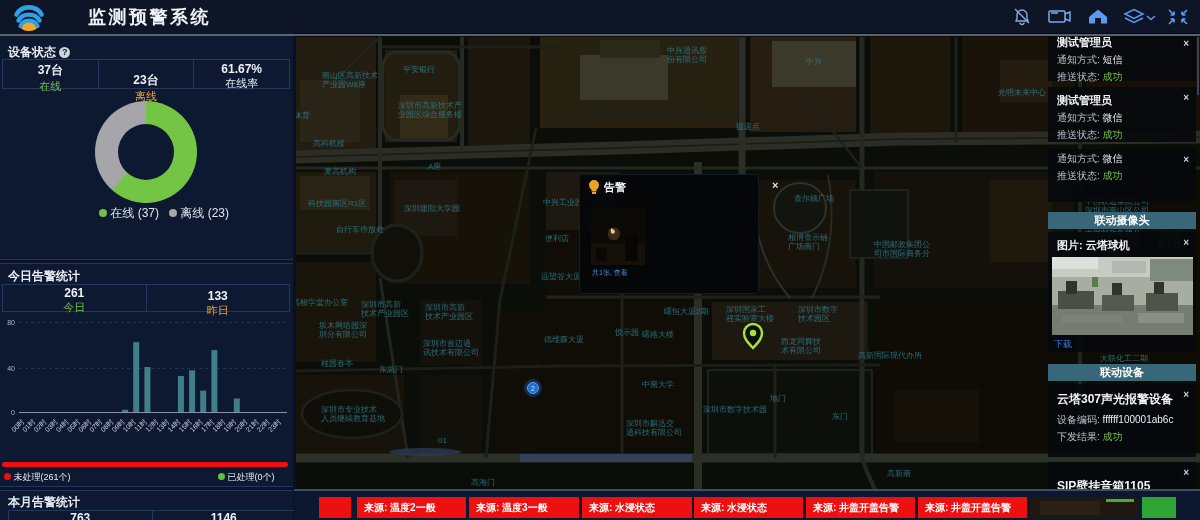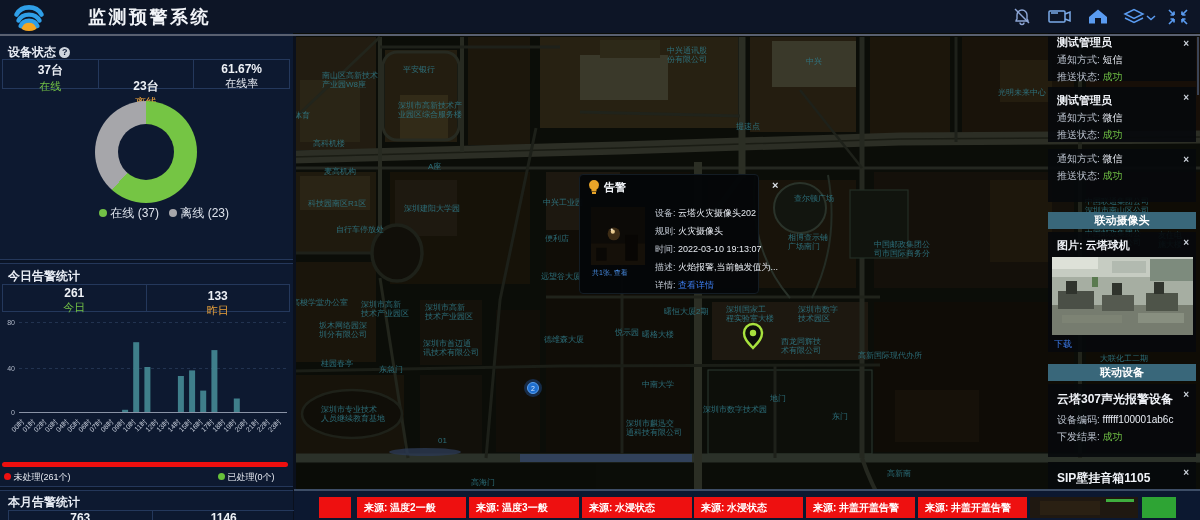--- a/index.html
+++ b/index.html
@@ -333,21 +333,21 @@
 <div class="a" id="lp"></div>
 
 <div class="a sect-title" style="left:8px;top:44px;">设备状态 <span style="display:inline-block;width:11px;height:11px;border-radius:50%;background:#cfd5de;color:#0e1c38;font-size:9px;line-height:11px;text-align:center;vertical-align:1px;">?</span></div>
 
 <div class="a statbox" style="left:2px;top:59px;width:286px;height:28px;">
 <div class="statcell">
       <div class="statnum" style="margin-top:2px;">37台</div>
       <div class="g" style="font-size:11px;">在线</div>
     </div>
 <div class="statcell">
-      <div class="statnum" style="margin-top:18px;">23台</div>
+      <div class="statnum" style="margin-top:12px;">23台</div>
       <div class="o" style="font-size:11px;">离线</div>
     </div>
 <div class="statcell">
       <div class="statnum" style="margin-top:2px;">61.67%</div>
       <div class="w" style="font-size:11px;">在线率</div>
     </div>
 </div>
 
 <div class="a" style="left:95px;top:101px;width:102px;height:102px;border-radius:50%;background:conic-gradient(#75c544 0deg 222deg,#a6a6aa 222deg 360deg);"></div>
 <div class="a" style="left:118px;top:124px;width:56px;height:56px;border-radius:50%;background:#0d1930;"></div>
@@ -442,27 +442,20 @@
       <rect x="0" y="34" width="52" height="20" fill="#151009"></rect>
       <circle cx="22" cy="25" r="6" fill="#5f431f" opacity="0.6"></circle>
       <circle cx="21" cy="23" r="2" fill="#e8c98e"></circle>
       <circle cx="20" cy="21" r="1" fill="#f7ecd2"></circle>
       <rect x="33" y="26" width="12" height="24" fill="#080604"></rect>
       <rect x="5" y="38" width="10" height="12" fill="#0a0805"></rect>
     </svg>
 
 <div class="a" style="left:12px;top:93px;font-size:7px;color:#4a8fe8;">共1张, 查看</div>
 
-<div class="a" style="left:75px;top:29px;font-size:9px;color:#e6eaf0;line-height:18px;white-space:nowrap;">
-<div><span style="color:#c3cad4">设备:</span> 云塔火灾摄像头202</div>
-<div><span style="color:#c3cad4">规则:</span> 火灾摄像头</div>
-<div><span style="color:#c3cad4">时间:</span> 2022-03-10 19:13:07</div>
-<div><span style="color:#c3cad4">描述:</span> 火焰报警,当前触发值为...</div>
-<div><span style="color:#c3cad4">详情:</span> <span style="color:#3d7ef0">查看详情</span></div>
-</div>
 </div>
 
 <div class="card" style="top:33px;height:48px;">
 <div class="x">×</div>
 <div class="ct" style="padding-top:2px;">测试管理员</div>
 <div class="cr">通知方式: <b>短信</b></div>
 <div class="cr">推送状态: <span class="ok">成功</span></div>
 </div>
 
 <div class="card" style="top:87px;height:55px;">
@@ -509,21 +502,21 @@
 
 <div class="card" style="top:384px;height:73px;">
 <div class="x">×</div>
 <div class="ct" style="font-size:12px;padding-top:7px;">云塔307声光报警设备</div>
 <div class="cr" style="padding-top:5px;">设备编码: <b>ffffff100001ab6c</b></div>
 <div class="cr">下发结果: <span class="ok">成功</span></div>
 </div>
 
 <div class="card" style="top:462px;height:27px;">
 <div class="x">×</div>
-<div class="ct" style="font-size:12px;padding-top:8px;">SIP壁挂音箱1105</div>
+<div class="ct" style="font-size:12px;padding-top:16px;">SIP壁挂音箱1105</div>
 <div class="cr">设备编码: <b>1105</b></div>
 </div>
 
 <div class="a" style="left:294px;top:489px;width:906px;height:31px;background:#0c1830;border-top:2px solid #3d4d66;box-sizing:border-box;"></div>
 
 <div class="tile" style="left:319px;width:32px;padding-left:0;"></div>
 
 <div class="tile" style="left:357px;width:109px;">来源: 温度2一般</div>
 
 <div class="tile" style="left:469px;width:110px;">来源: 温度3一般</div>

